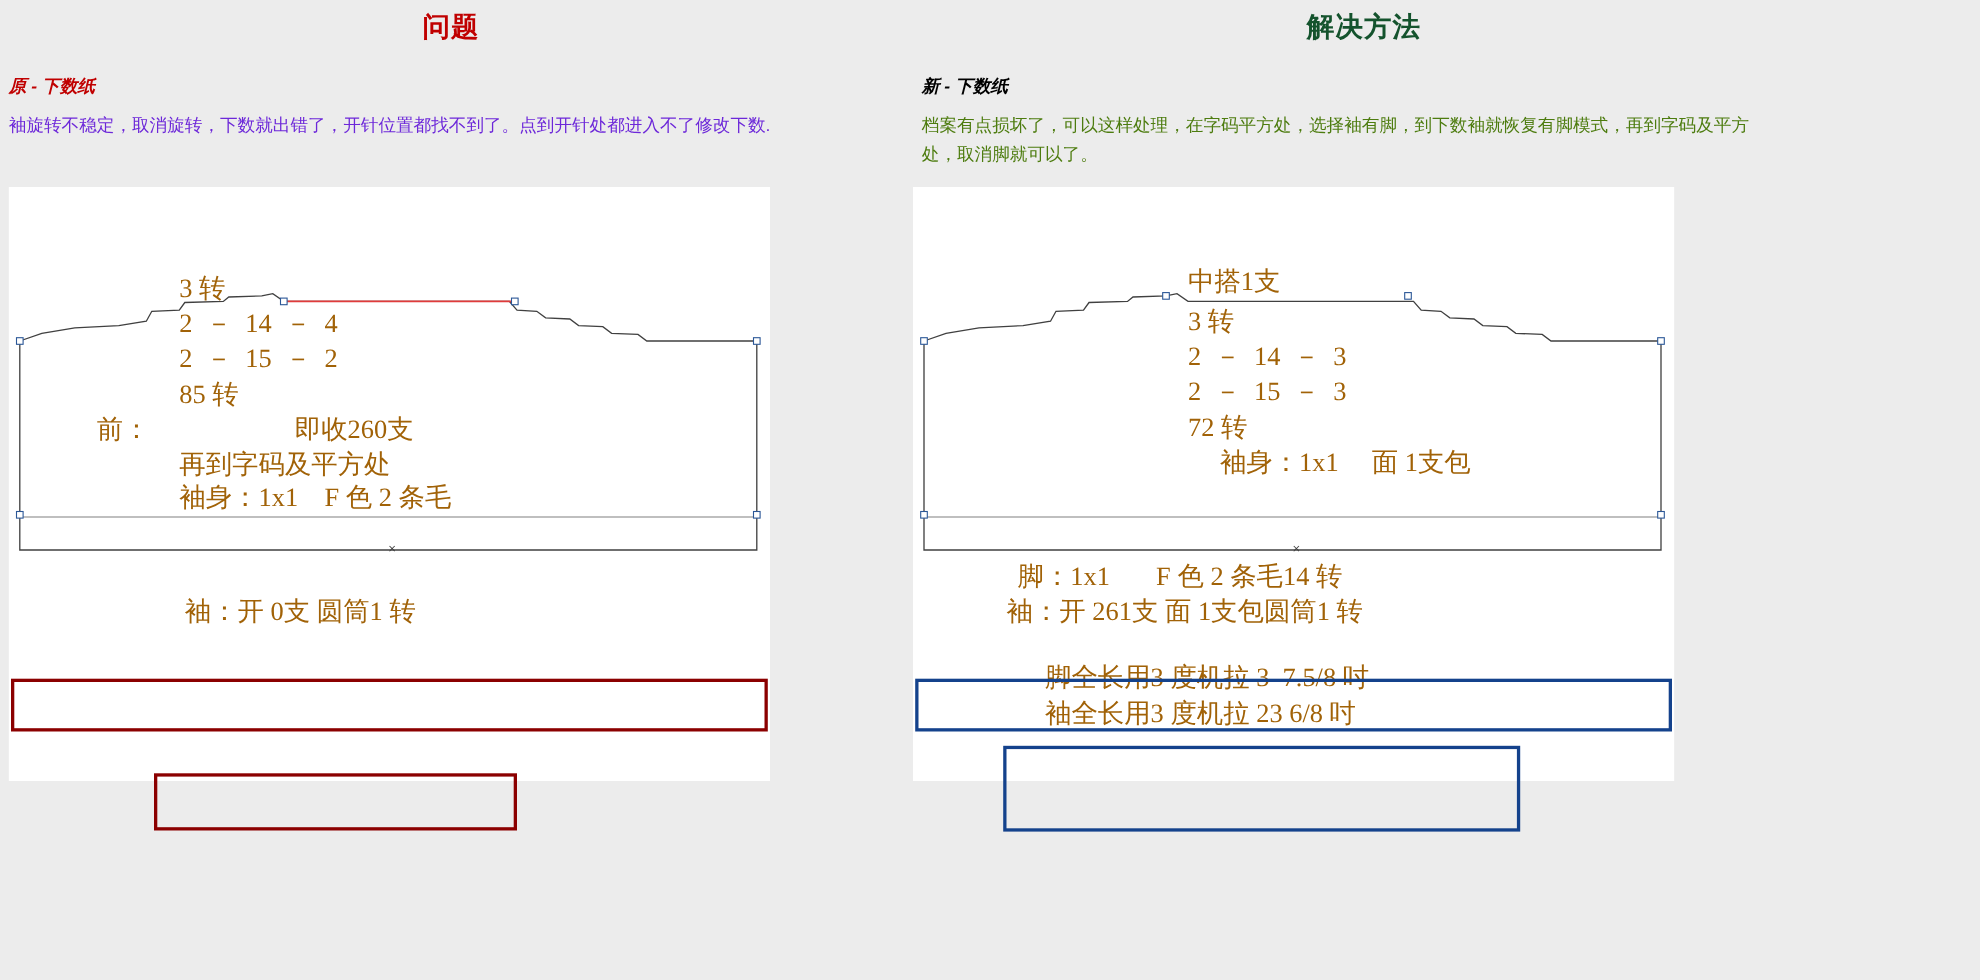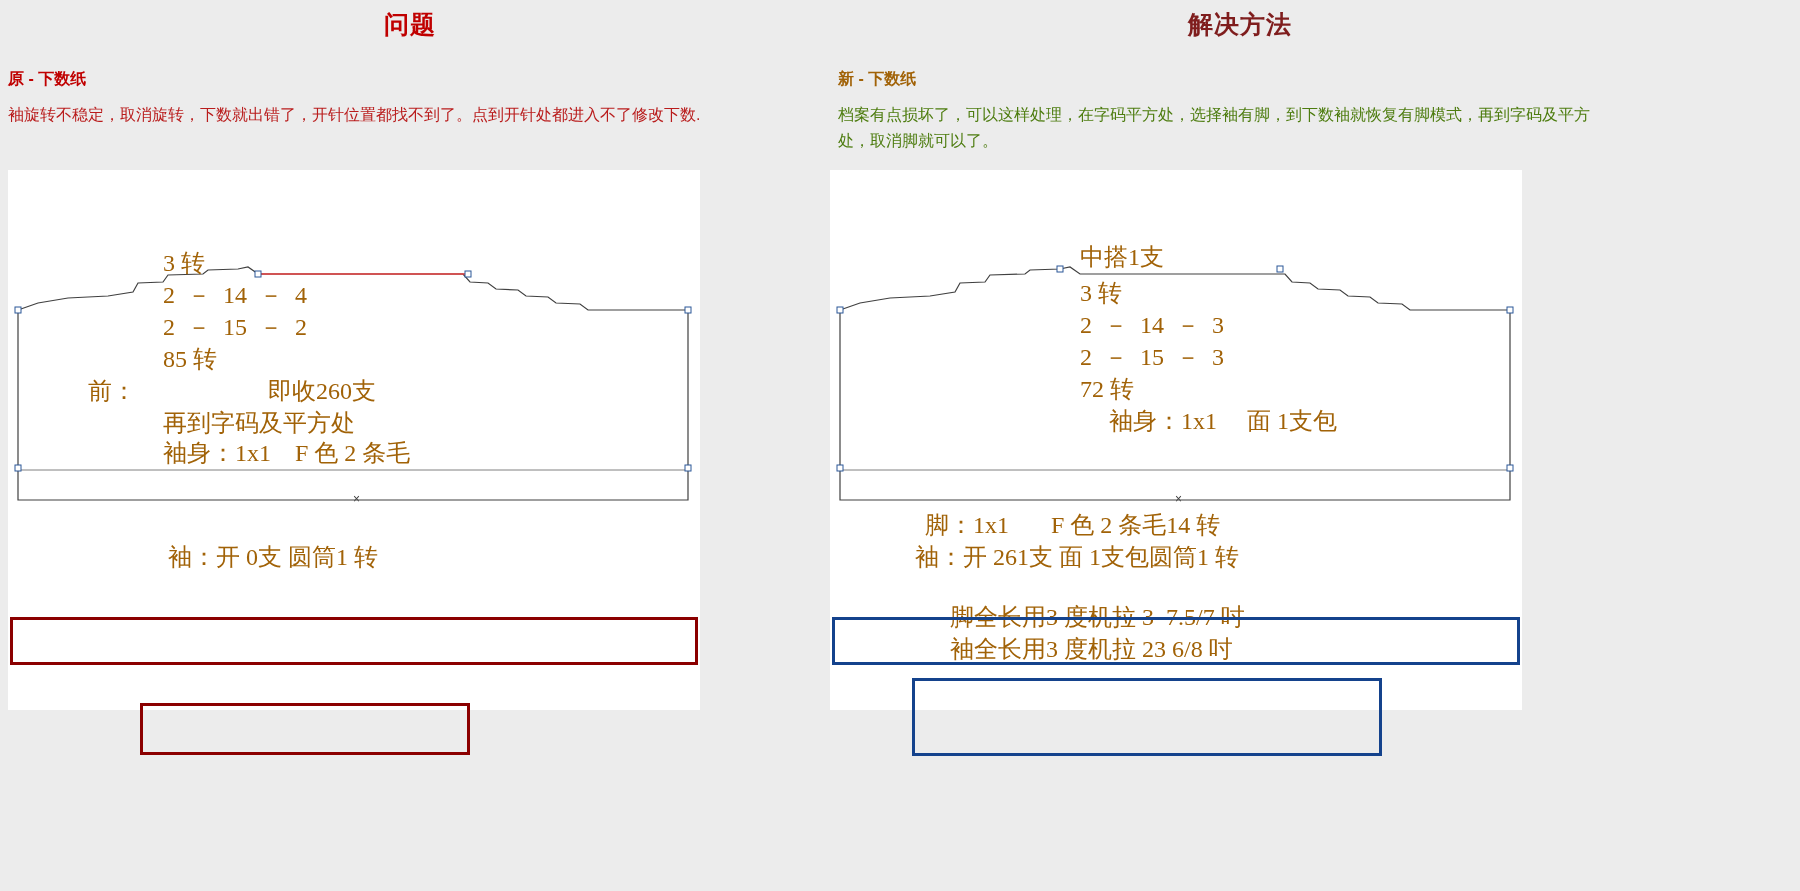--- a/index.html
+++ b/index.html
@@ -26,37 +26,38 @@
   .col-right { left: 830px; }
 
   .col-title {
     text-align: center;
     font-size: 25px;
     font-weight: bold;
     margin-top: 8px;
     letter-spacing: 1px;
   }
   .title-problem { color: #c00000; }
-  .title-solution { color: #7f1d1d; }
+  .title-solution { color: #14532d; }
 
   .sub-title {
     font-size: 16px;
     font-weight: bold;
     margin: 28px 0 0 8px;
+    font-style: italic;
   }
   .sub-problem { color: #c00000; }
-  .sub-solution { color: #a16207; }
+  .sub-solution { color: #000000; }
 
   .desc {
     font-size: 16px;
     line-height: 1.6;
     margin: 12px 8px 0 8px;
     max-width: 770px;
   }
-  .desc-problem { color: #b91c1c; }
+  .desc-problem { color: #6d28d9; }
   .desc-solution { color: #4d7c0f; }
 
   .canvas {
     position: absolute;
     background: #ffffff;
     border: none;
   }
   .canvas-left {
     left: 8px;
     top: 170px;
@@ -160,21 +161,21 @@
       <div class="ptext" style="left:250px; top:72px;">中搭1支</div>
       <div class="ptext" style="left:250px; top:108px;">3 转</div>
       <div class="ptext" style="left:250px; top:140px;">2  －  14  －  3</div>
       <div class="ptext" style="left:250px; top:172px;">2  －  15  －  3</div>
       <div class="ptext" style="left:250px; top:204px;">72 转</div>
       <div class="ptext" style="left:235px; top:236px;margin-left:44px;">袖身：1x1     面 1支包</div>
 
       <div class="ptext" style="left:95px; top:340px;">脚：1x1       F 色 2 条毛14 转</div>
       <div class="ptext" style="left:85px; top:372px;">袖：开 261支 面 1支包圆筒1 转</div>
 
-      <div class="ptext" style="left:120px; top:432px;">脚全长用3 度机拉 3  7.5/7 吋</div>
+      <div class="ptext" style="left:120px; top:432px;">脚全长用3 度机拉 3  7.5/8 吋</div>
       <div class="ptext" style="left:120px; top:464px;">袖全长用3 度机拉 23 6/8 吋</div>
     </div>
 
     <div class="hl-box hl-blue" style="left:2px; top:617px; width:688px; height:48px;"></div>
     <div class="hl-box hl-blue" style="left:82px; top:678px; width:470px; height:78px;"></div>
   </div>
 
 </div>
 
 </body></html>

